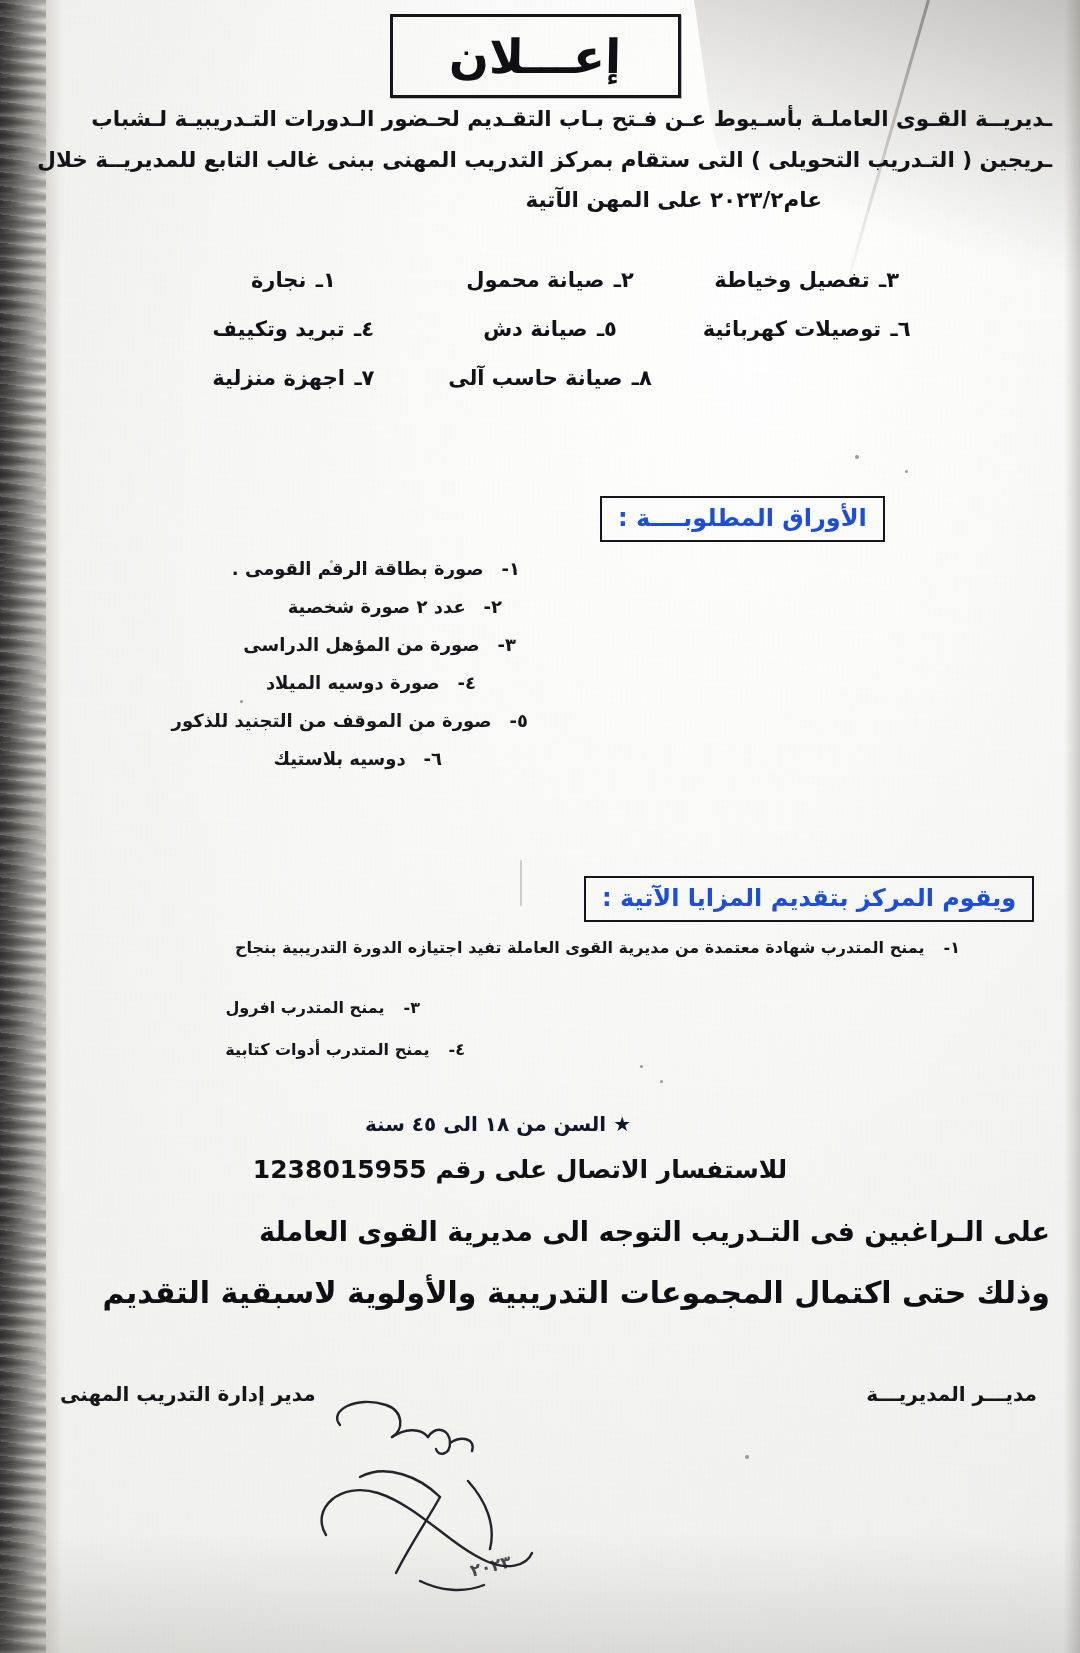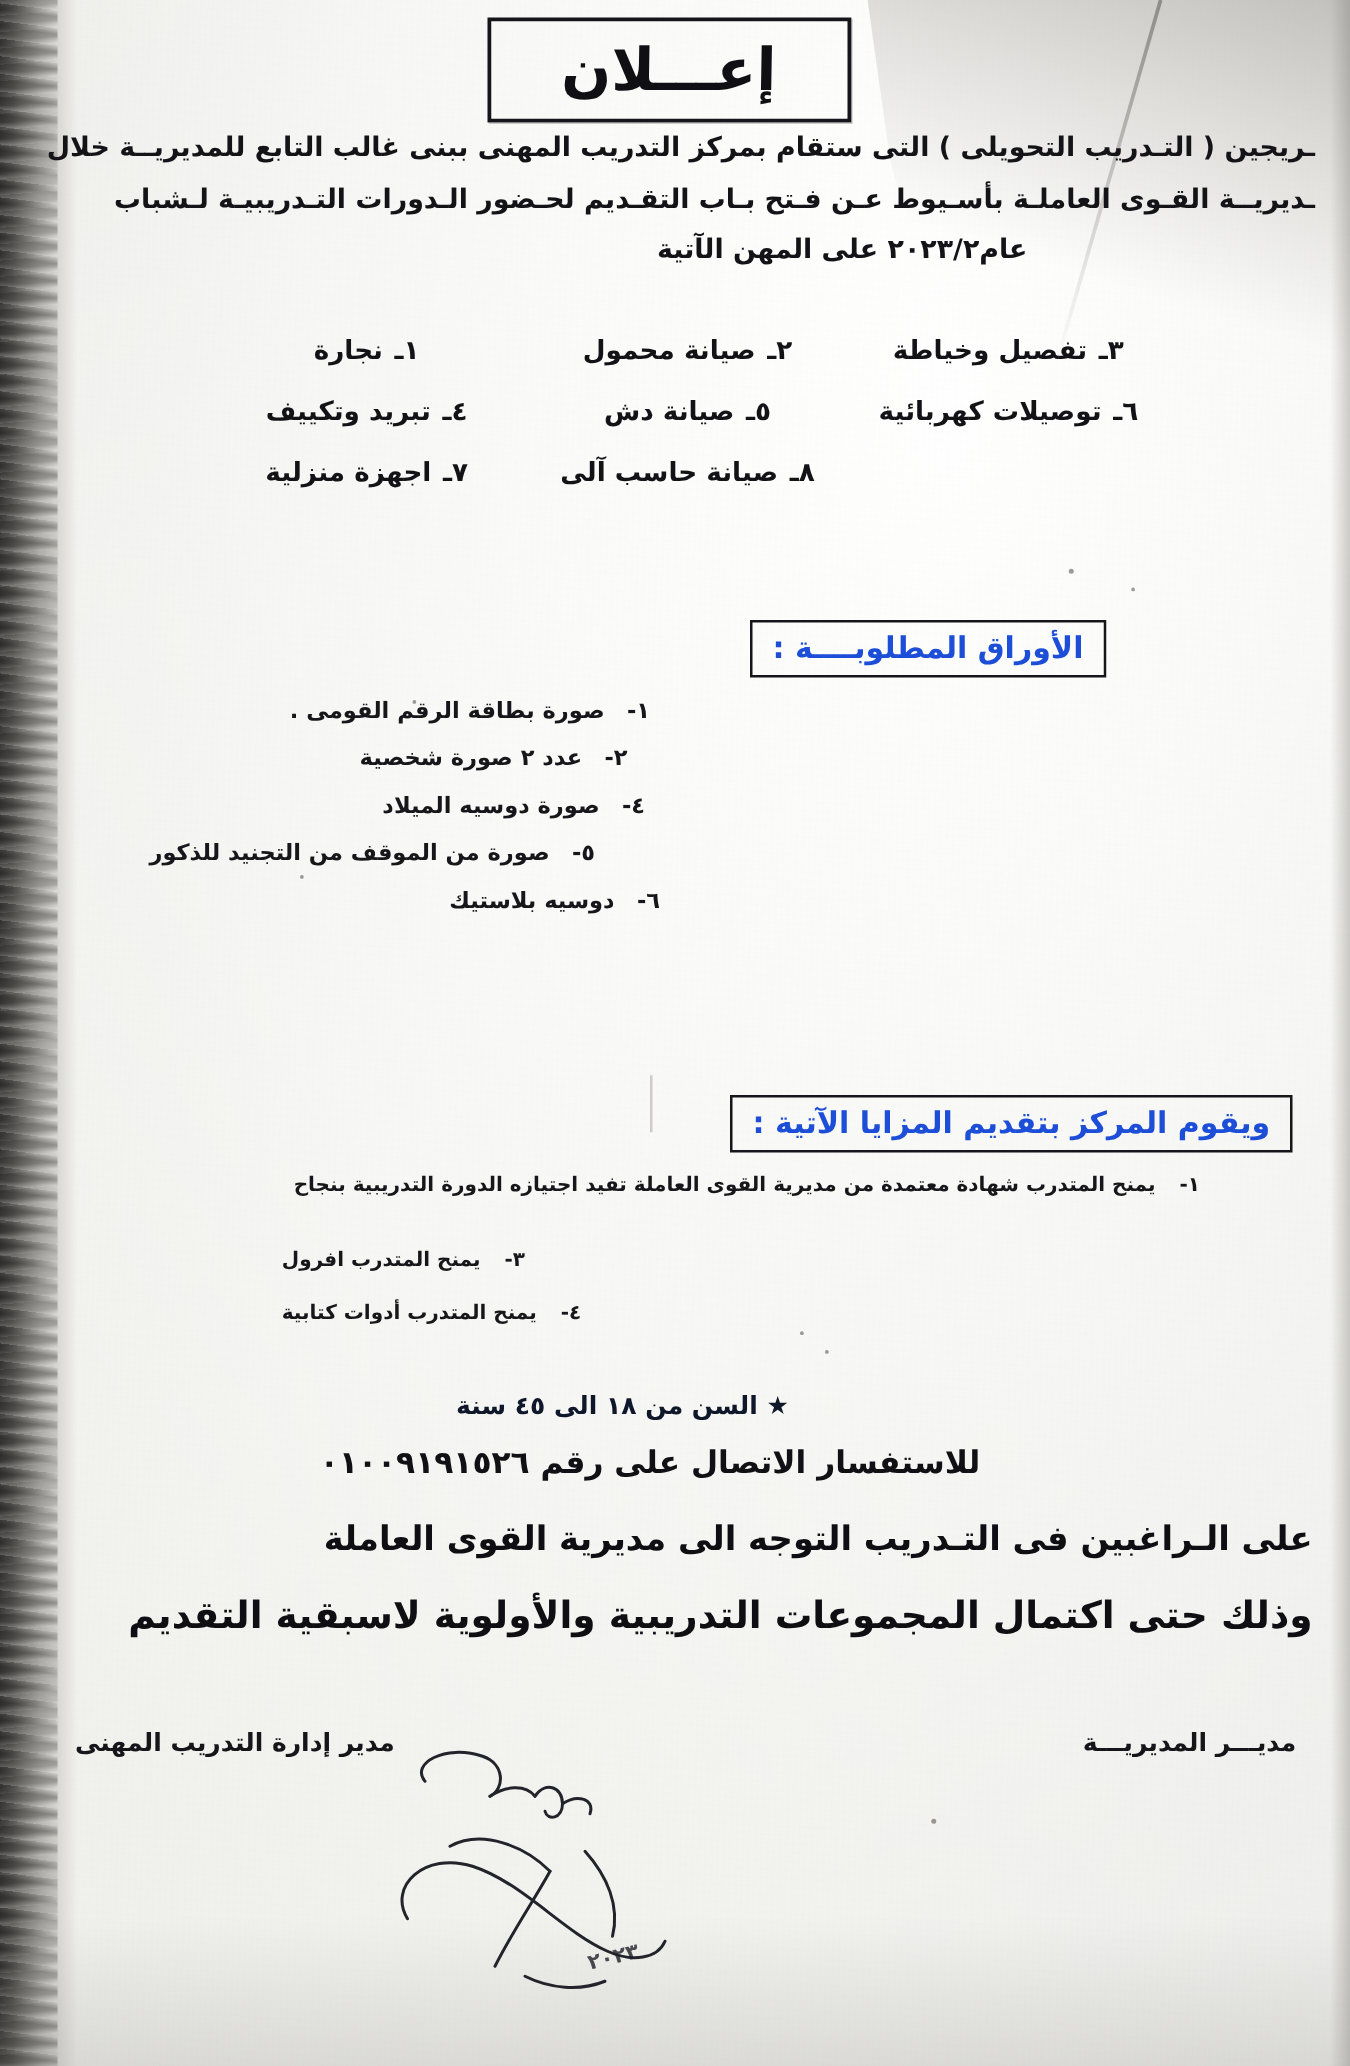--- a/index.html
+++ b/index.html
@@ -308,22 +308,22 @@
 <div id="right-edge"></div>
 <div id="bottom-shade"></div>
 
 <div id="content">
 
   <div class="title-box ar">
     <span class="t">إعـــلان</span>
   </div>
 
   <div class="intro ar">
+    <div class="line l1">ـديريــة القـوى العاملـة بأسـيوط عـن فـتح بـاب التقـديم لحـضور الـدورات التـدريبيـة لـشباب</div>
     <div class="line l2">ـريجين ( التـدريب التحويلى ) التى ستقام بمركز التدريب المهنى ببنى غالب التابع للمديريــة خلال</div>
-    <div class="line l1">ـديريــة القـوى العاملـة بأسـيوط عـن فـتح بـاب التقـديم لحـضور الـدورات التـدريبيـة لـشباب</div>
     <div class="line l3">عام٢٠٢٣/٢ على المهن الآتية</div>
   </div>
 
   <div class="prof-grid ar">
     <div class="prof">
       <span class="num">٣ـ</span>
       <span>تفصيل وخياطة</span>
     </div>
     <div class="prof">
       <span class="num">٢ـ</span>
@@ -365,20 +365,24 @@
   </div>
 
   <ul class="num-list ar" id="docs-list">
     <li>
       <span class="n">١-</span>
       <span>صورة بطاقة الرقم القومى .</span>
     </li>
     <li>
       <span class="n">٢-</span>
       <span>عدد ٢ صورة شخصية</span>
+    </li>
+    <li>
+      <span class="n">٣-</span>
+      <span>صورة من المؤهل الدراسى</span>
     </li>
     <li>
       <span class="n">٤-</span>
       <span>صورة دوسيه الميلاد</span>
     </li>
     <li>
       <span class="n">٥-</span>
       <span>صورة من الموقف من التجنيد للذكور</span>
     </li>
     <li>
@@ -401,21 +405,21 @@
       <span>يمنح المتدرب افرول</span>
     </li>
     <li class="b3">
       <span class="n">٤-</span>
       <span>يمنح المتدرب أدوات كتابية</span>
     </li>
   </ul>
 
   <div class="age-note ar">★ السن من ١٨ الى ٤٥ سنة</div>
 
-  <div class="contact ar">للاستفسار الاتصال على رقم ٠١٠٠٩١٩١٥٢٦</div>
+  <div class="contact ar">للاستفسار الاتصال على رقم 1238015955</div>
 
   <div class="callout ar" id="callout1">على الـراغبين فى التـدريب التوجه الى مديرية القوى العاملة</div>
   <div class="callout ar" id="callout2">وذلك حتى اكتمال المجموعات التدريبية والأولوية لاسبقية التقديم</div>
 
   <div class="signer-row ar">
     <div class="signer" id="signer-right">مدير إدارة التدريب المهنى</div>
     <div class="signer" id="signer-left">مديـــر المديريـــة</div>
   </div>
 
   <svg id="signature" viewBox="0 0 280 230">

